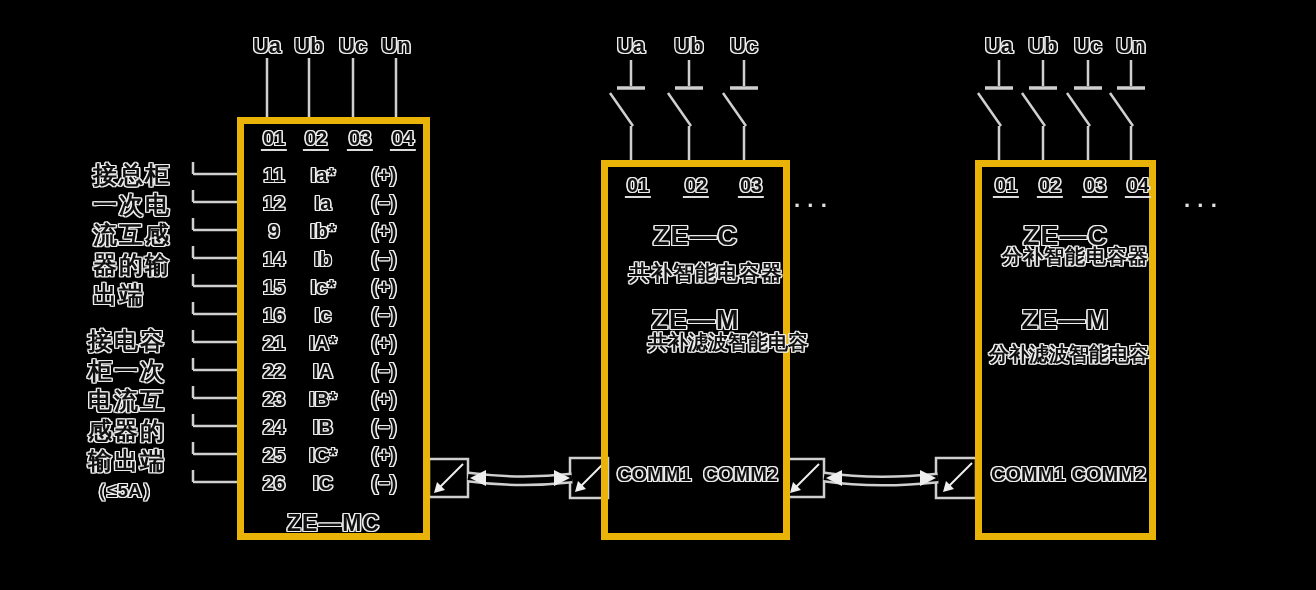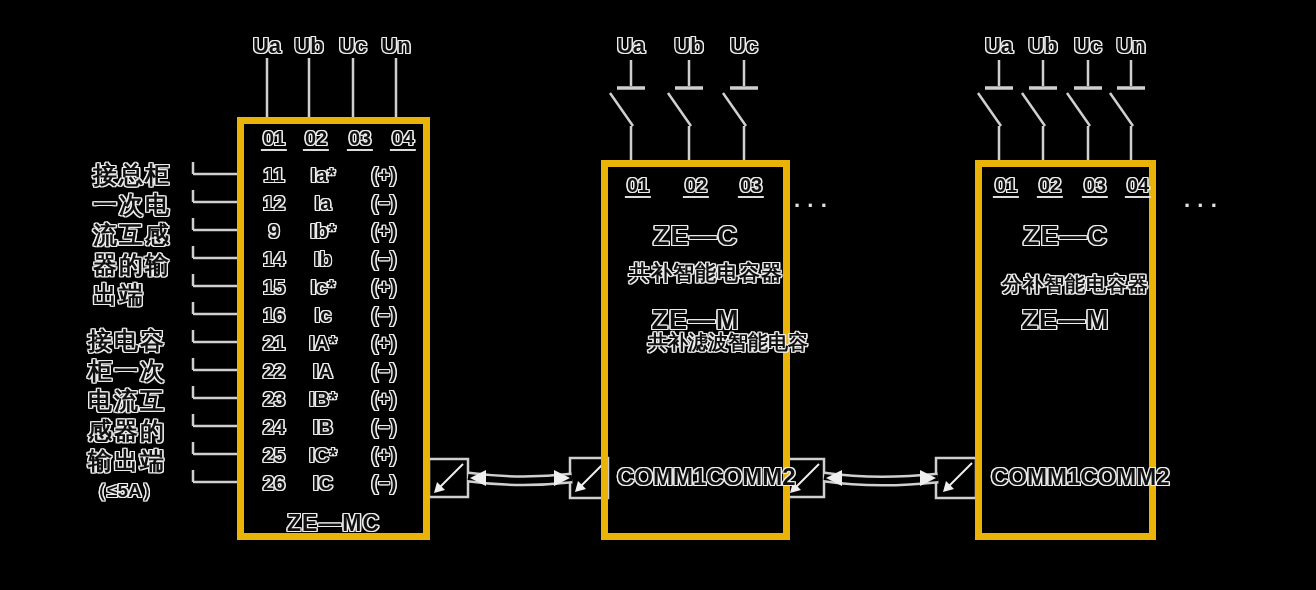--- a/index.html
+++ b/index.html
@@ -16,21 +16,21 @@
   .cx{transform:translateX(-50%);}
   .block{position:absolute;border:7px solid #eab308;background:transparent;box-sizing:border-box;}
   .phase{font-size:22px;}
   .term{font-size:20px;border-bottom:2px solid #dcdcdc;padding:0 2px 1px 2px;line-height:1;}
   .rows{position:absolute;left:9px;top:37px;text-align:center;}
   .io-row{height:28px;display:grid;grid-template-columns:42px 56px 66px;align-items:center;
           font-size:20px;}
   .model-lg{font-size:27px;letter-spacing:1px;width:100%;text-align:center;}
   .desc{font-size:20px;letter-spacing:1px;width:100%;text-align:right;}
   .comm-row{position:absolute;left:0;right:0;top:296px;display:flex;justify-content:space-between;
-            font-size:24px;}
+            font-size:20px;}
   .note{line-height:30px;font-size:24px;letter-spacing:2px;text-align:left;}
   .note div:last-child.small{font-size:19px;letter-spacing:0;}
   .centered{width:100%;text-align:center;}
   .dots{font-size:22px;letter-spacing:6px;color:#e0e0e0;font-weight:bold;text-shadow:none;}
 </style>
 </head>
 <body>
 
 <div class="stage">
 
@@ -202,22 +202,23 @@
     </div>
   </div>
 
   <div class="block" style="left:975px;top:160px;width:181px;height:380px;">
     <span class="abs cx ot term" style="left:24px;top:8px;">01</span>
     <span class="abs cx ot term" style="left:68px;top:8px;">02</span>
     <span class="abs cx ot term" style="left:113px;top:8px;">03</span>
     <span class="abs cx ot term" style="left:156px;top:8px;">04</span>
 
     <div class="abs ot model-lg" style="top:54px;">ZE—C</div>
-    <div class="abs ot desc" style="top:104px;">分补智能电容器</div>
+    <div class="abs ot desc" style="top:76px;">分补智能电容器</div>
     <div class="abs ot model-lg" style="top:138px;">ZE—M</div>
+    <div class="abs ot desc" style="top:174px;letter-spacing:0;">分补滤波智能电容</div>
 
     <div class="comm-row" style="padding:0 3px 0 9px;">
       <span class="ot">COMM1</span>
       <span class="ot">COMM2</span>
     </div>
   </div>
 
   <span class="abs dots" style="left:794px;top:193px;">···</span>
   <span class="abs dots" style="left:1184px;top:193px;">···</span>
 

